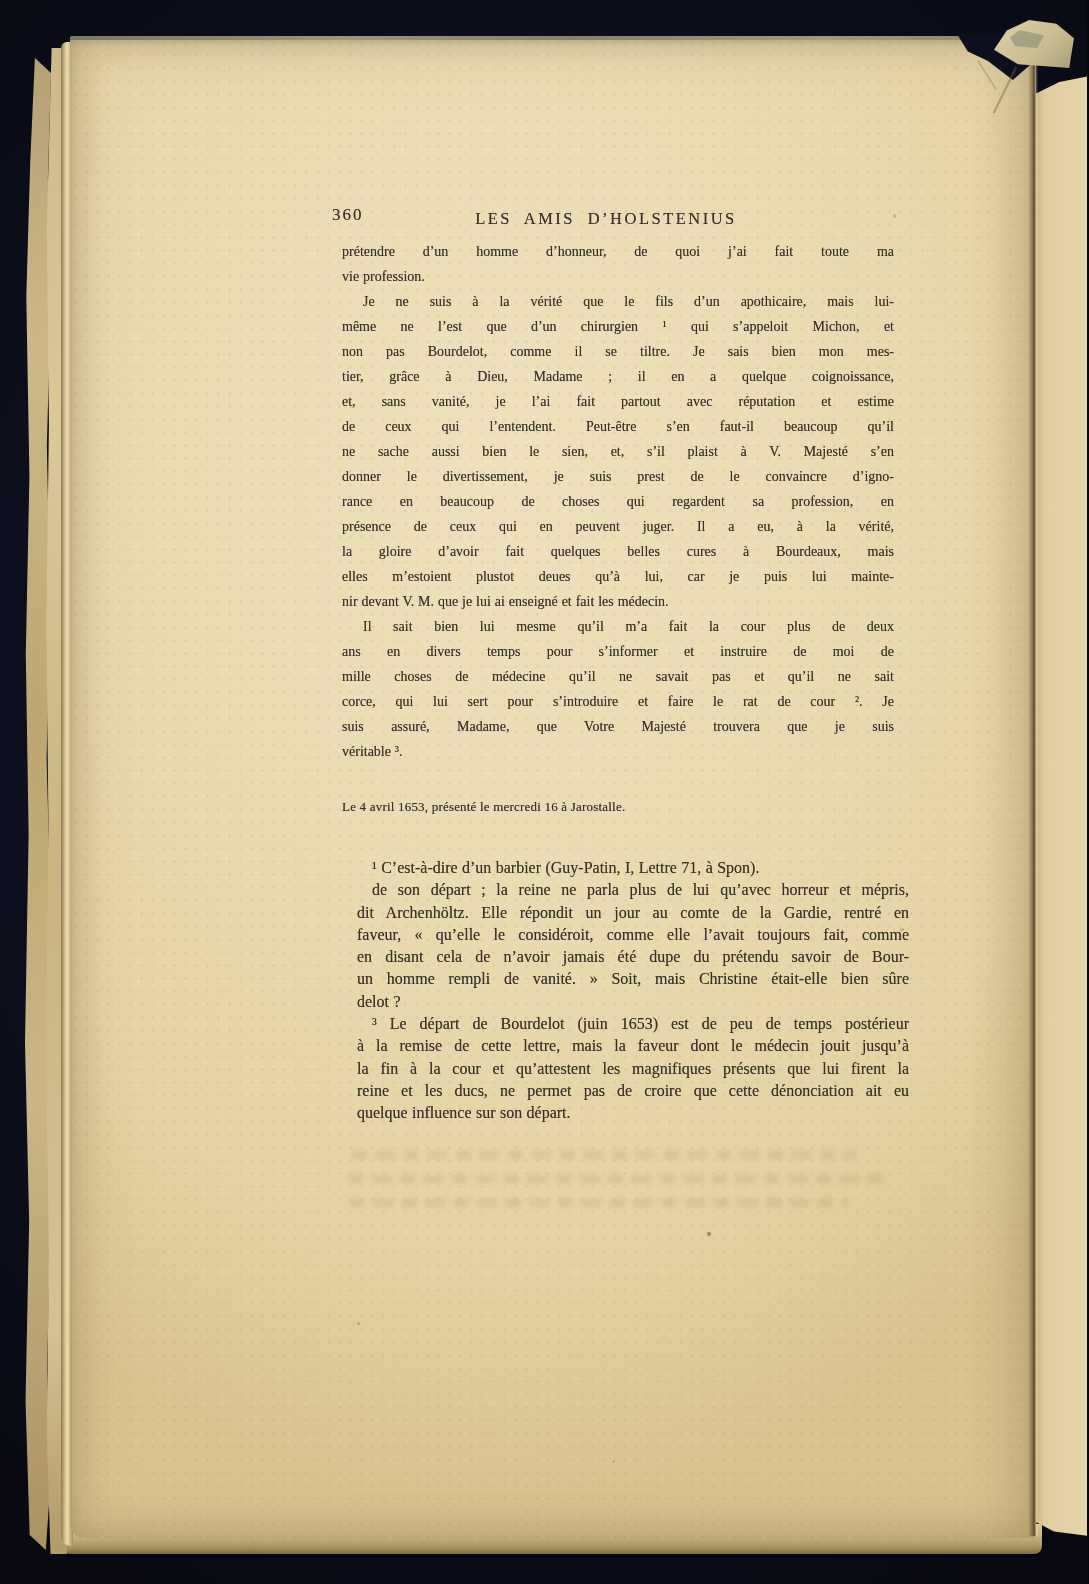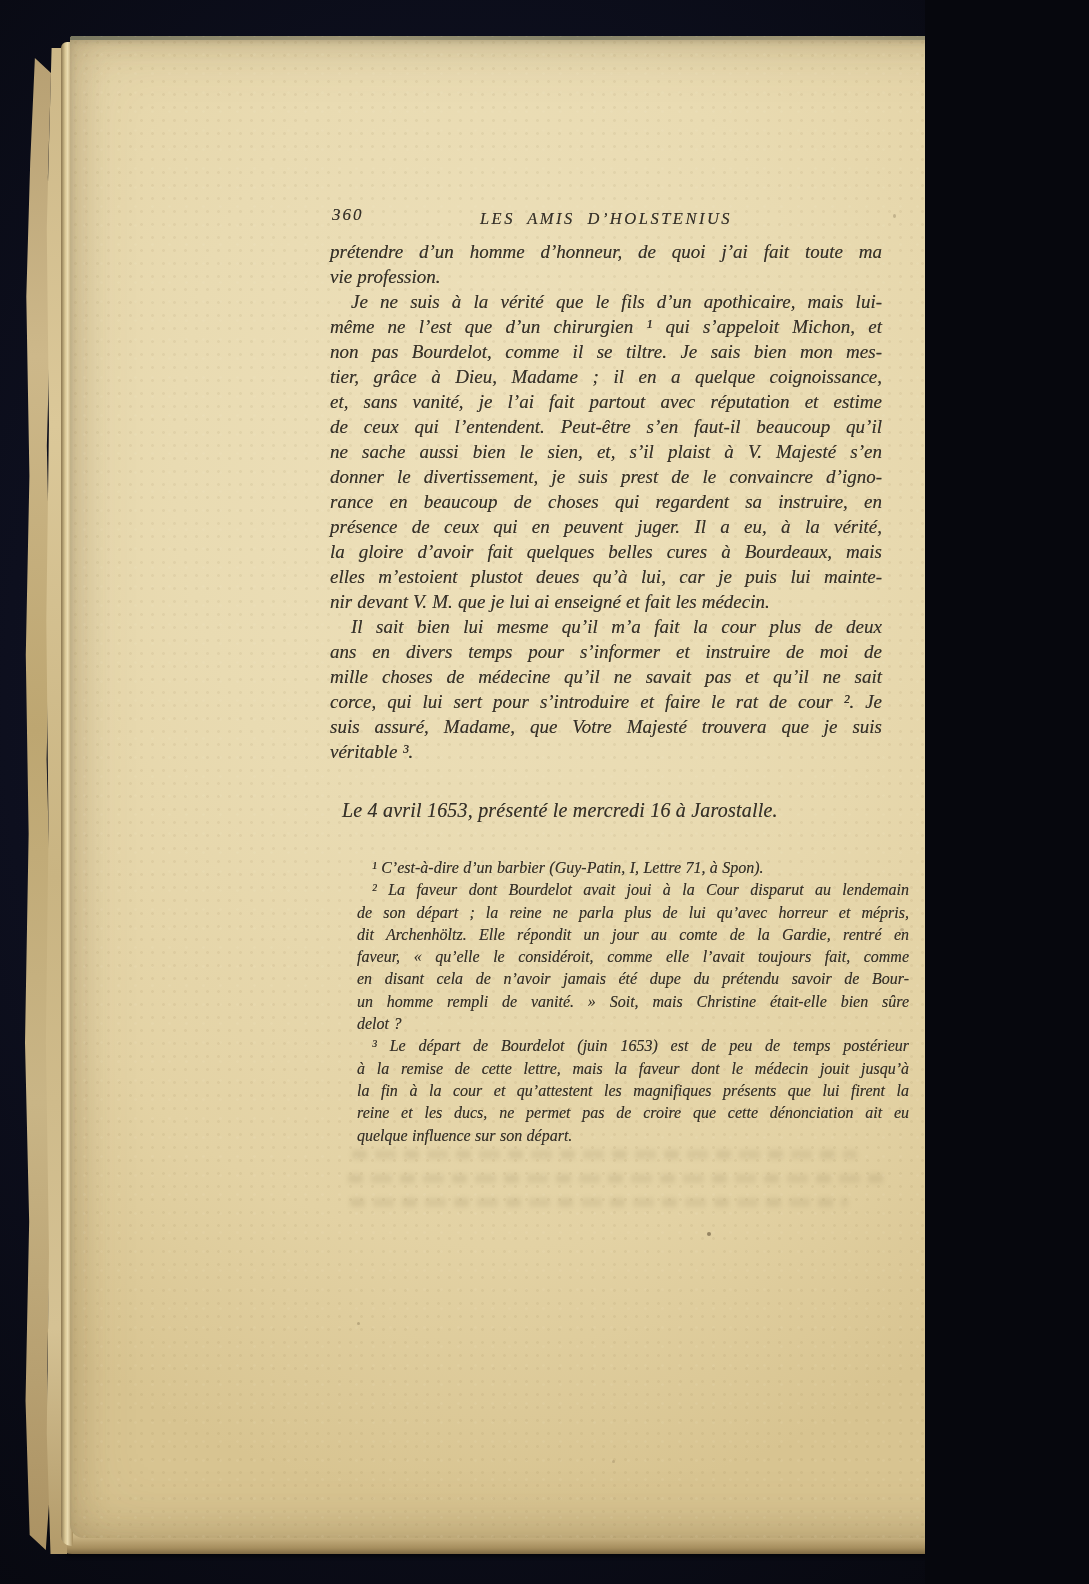--- a/index.html
+++ b/index.html
@@ -1,20 +1,19 @@
 <!DOCTYPE html>
 <html><head>
 <meta charset="utf-8">
 <style>
   html,body { margin:0; padding:0; background:#06070d; }
   .stage {
-    position:relative; width:925px; height:1584px; overflow:hidden;
+    position:relative; width:1087px; height:1584px; overflow:hidden;
     background: radial-gradient(ellipse 90% 70% at 50% 45%, #151831 0%, #0d0f1e 55%, #07080f 100%);
     font-family:"Liberation Serif","DejaVu Serif",serif;
-    font-style:italic;
   }
   
   .bottom-stack {
     position:absolute; left:54px; top:1524px; width:988px; height:30px;
     background:linear-gradient(to bottom,#dcc999 0%,#c6b080 45%,#a68e5e 80%,#7f6a44 100%);
     border-radius:4px 2px 8px 18px;
     box-shadow:0 2px 4px rgba(0,0,0,.6);
   }
   
   .deckle-1 {
@@ -82,25 +81,25 @@
   }
   .crease.c1 { left:1004px; top:64px; height:52px; transform:rotate(26deg); }
   .crease.c2 { left:986px; top:58px; height:34px; transform:rotate(-32deg); opacity:.6; }
   
   .ink { color:#363129; text-shadow:0 0 .5px rgba(54,49,41,.55); }
   .pageno { position:absolute; left:332px; top:205px; font-size:17px; letter-spacing:2px; }
   .running-title {
     position:absolute; left:330px; top:209px; width:552px; text-align:center;
     font-size:16.5px; letter-spacing:2.5px; word-spacing:6px;
   }
-  .bodytext { position:absolute; left:330px; top:239px; width:552px; font-size:19px; line-height:25px; }
+  .bodytext { position:absolute; left:342px; top:239px; width:552px; font-size:14px; line-height:25px; }
   .tline { text-align:justify; text-align-last:justify; word-spacing:.4px; }
   .para .tline:last-child, .fn .tline:last-child { text-align-last:left; }
   .para.indent .tline:first-child { text-indent:21px; }
-  .dateline { position:absolute; left:342px; top:799px; font-size:20px; letter-spacing:.2px; }
+  .dateline { position:absolute; left:342px; top:799px; font-size:13px; letter-spacing:.2px; }
   .footnotes { position:absolute; left:313px; top:857px; width:552px; font-size:16px; line-height:22.3px;margin-left:44px; }
   .fn .tline:first-child { text-indent:15px; }
   
   .smudge {
     position:absolute; height:9px; filter:blur(2.5px); opacity:.27;
     background:repeating-linear-gradient(90deg, rgba(128,112,72,.55) 0 15px, transparent 15px 23px,
                rgba(128,112,72,.45) 23px 44px, transparent 44px 52px);
   }
   .s1 { left:352px; top:1150px; width:505px; }
   .s2 { left:348px; top:1174px; width:535px; }
@@ -141,21 +140,21 @@
       </div>
     <div class="para indent">
         <div class="tline">Je ne suis à la vérité que le fils d’un apothicaire, mais lui-</div>
         <div class="tline">même ne l’est que d’un chirurgien ¹ qui s’appeloit Michon, et</div>
         <div class="tline">non pas Bourdelot, comme il se tiltre. Je sais bien mon mes-</div>
         <div class="tline">tier, grâce à Dieu, Madame ; il en a quelque coignoissance,</div>
         <div class="tline">et, sans vanité, je l’ai fait partout avec réputation et estime</div>
         <div class="tline">de ceux qui l’entendent. Peut-être s’en faut-il beaucoup qu’il</div>
         <div class="tline">ne sache aussi bien le sien, et, s’il plaist à V. Majesté s’en</div>
         <div class="tline">donner le divertissement, je suis prest de le convaincre d’igno-</div>
-        <div class="tline">rance en beaucoup de choses qui regardent sa instruire, en</div>
+        <div class="tline">rance en beaucoup de choses qui regardent sa profession, en</div>
         <div class="tline">présence de ceux qui en peuvent juger. Il a eu, à la vérité,</div>
         <div class="tline">la gloire d’avoir fait quelques belles cures à Bourdeaux, mais</div>
         <div class="tline">elles m’estoient plustot deues qu’à lui, car je puis lui mainte-</div>
         <div class="tline">nir devant V. M. que je lui ai enseigné et fait les médecin.</div>
       </div>
     <div class="para indent">
         <div class="tline">Il sait bien lui mesme qu’il m’a fait la cour plus de deux</div>
         <div class="tline">ans en divers temps pour s’informer et instruire de moi de</div>
         <div class="tline">mille choses de médecine qu’il ne savait pas et qu’il ne sait</div>
         <div class="tline">corce, qui lui sert pour s’introduire et faire le rat de cour ². Je</div>
@@ -164,21 +163,20 @@
       </div>
   </div>
 
   <div class="dateline ink">Le 4 avril 1653, présenté le mercredi 16 à Jarostalle.</div>
 
   <div class="footnotes ink">
     <div class="fn">
         <div class="tline">¹ C’est-à-dire d’un barbier (Guy-Patin, I, Lettre 71, à Spon).</div>
       </div>
     <div class="fn">
-        <div class="tline">² La faveur dont Bourdelot avait joui à la Cour disparut au lendemain</div>
         <div class="tline">de son départ ; la reine ne parla plus de lui qu’avec horreur et mépris,</div>
         <div class="tline">dit Archenhöltz. Elle répondit un jour au comte de la Gardie, rentré en</div>
         <div class="tline">faveur, « qu’elle le considéroit, comme elle l’avait toujours fait, comme</div>
         <div class="tline">en disant cela de n’avoir jamais été dupe du prétendu savoir de Bour-</div>
         <div class="tline">un homme rempli de vanité. » Soit, mais Christine était-elle bien sûre</div>
         <div class="tline">delot ?</div>
       </div>
     <div class="fn">
         <div class="tline">³ Le départ de Bourdelot (juin 1653) est de peu de temps postérieur</div>
         <div class="tline">à la remise de cette lettre, mais la faveur dont le médecin jouit jusqu’à</div>

